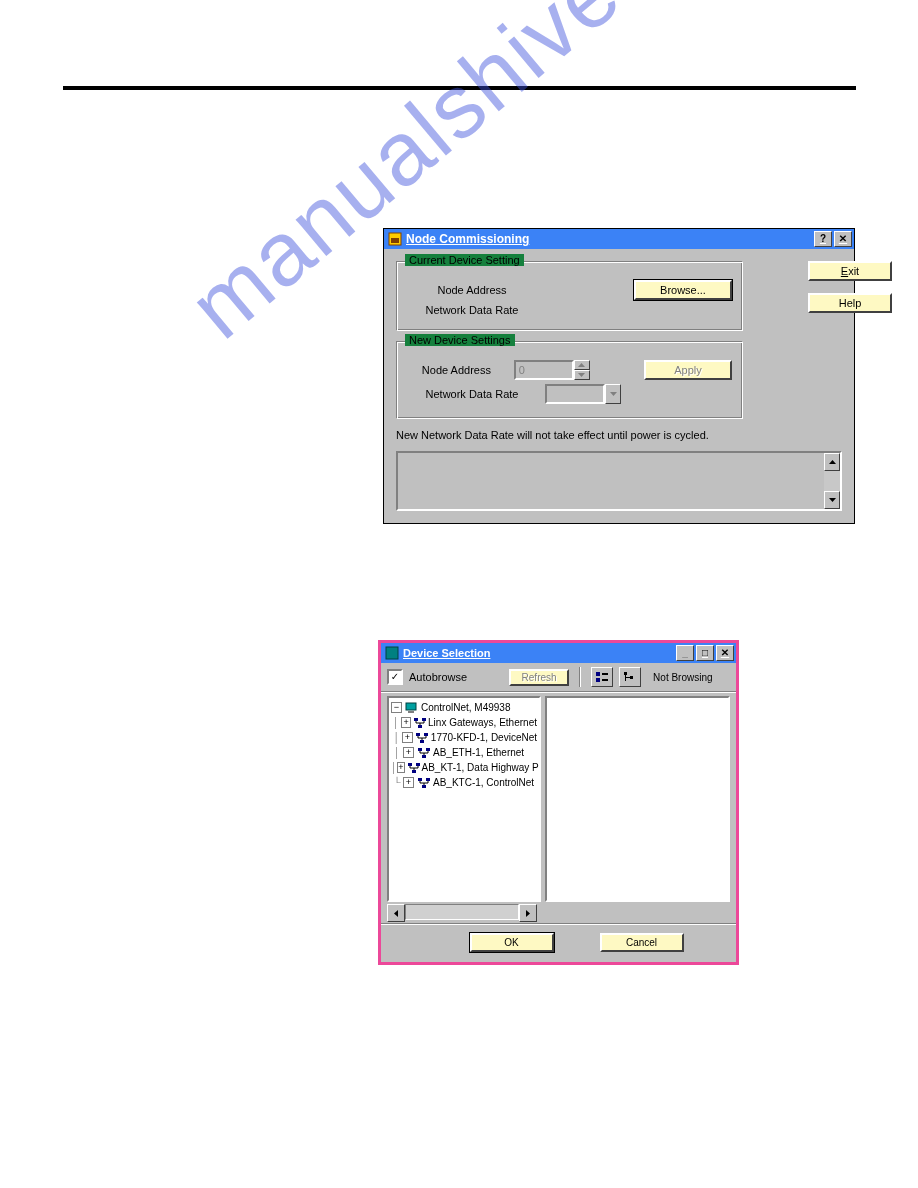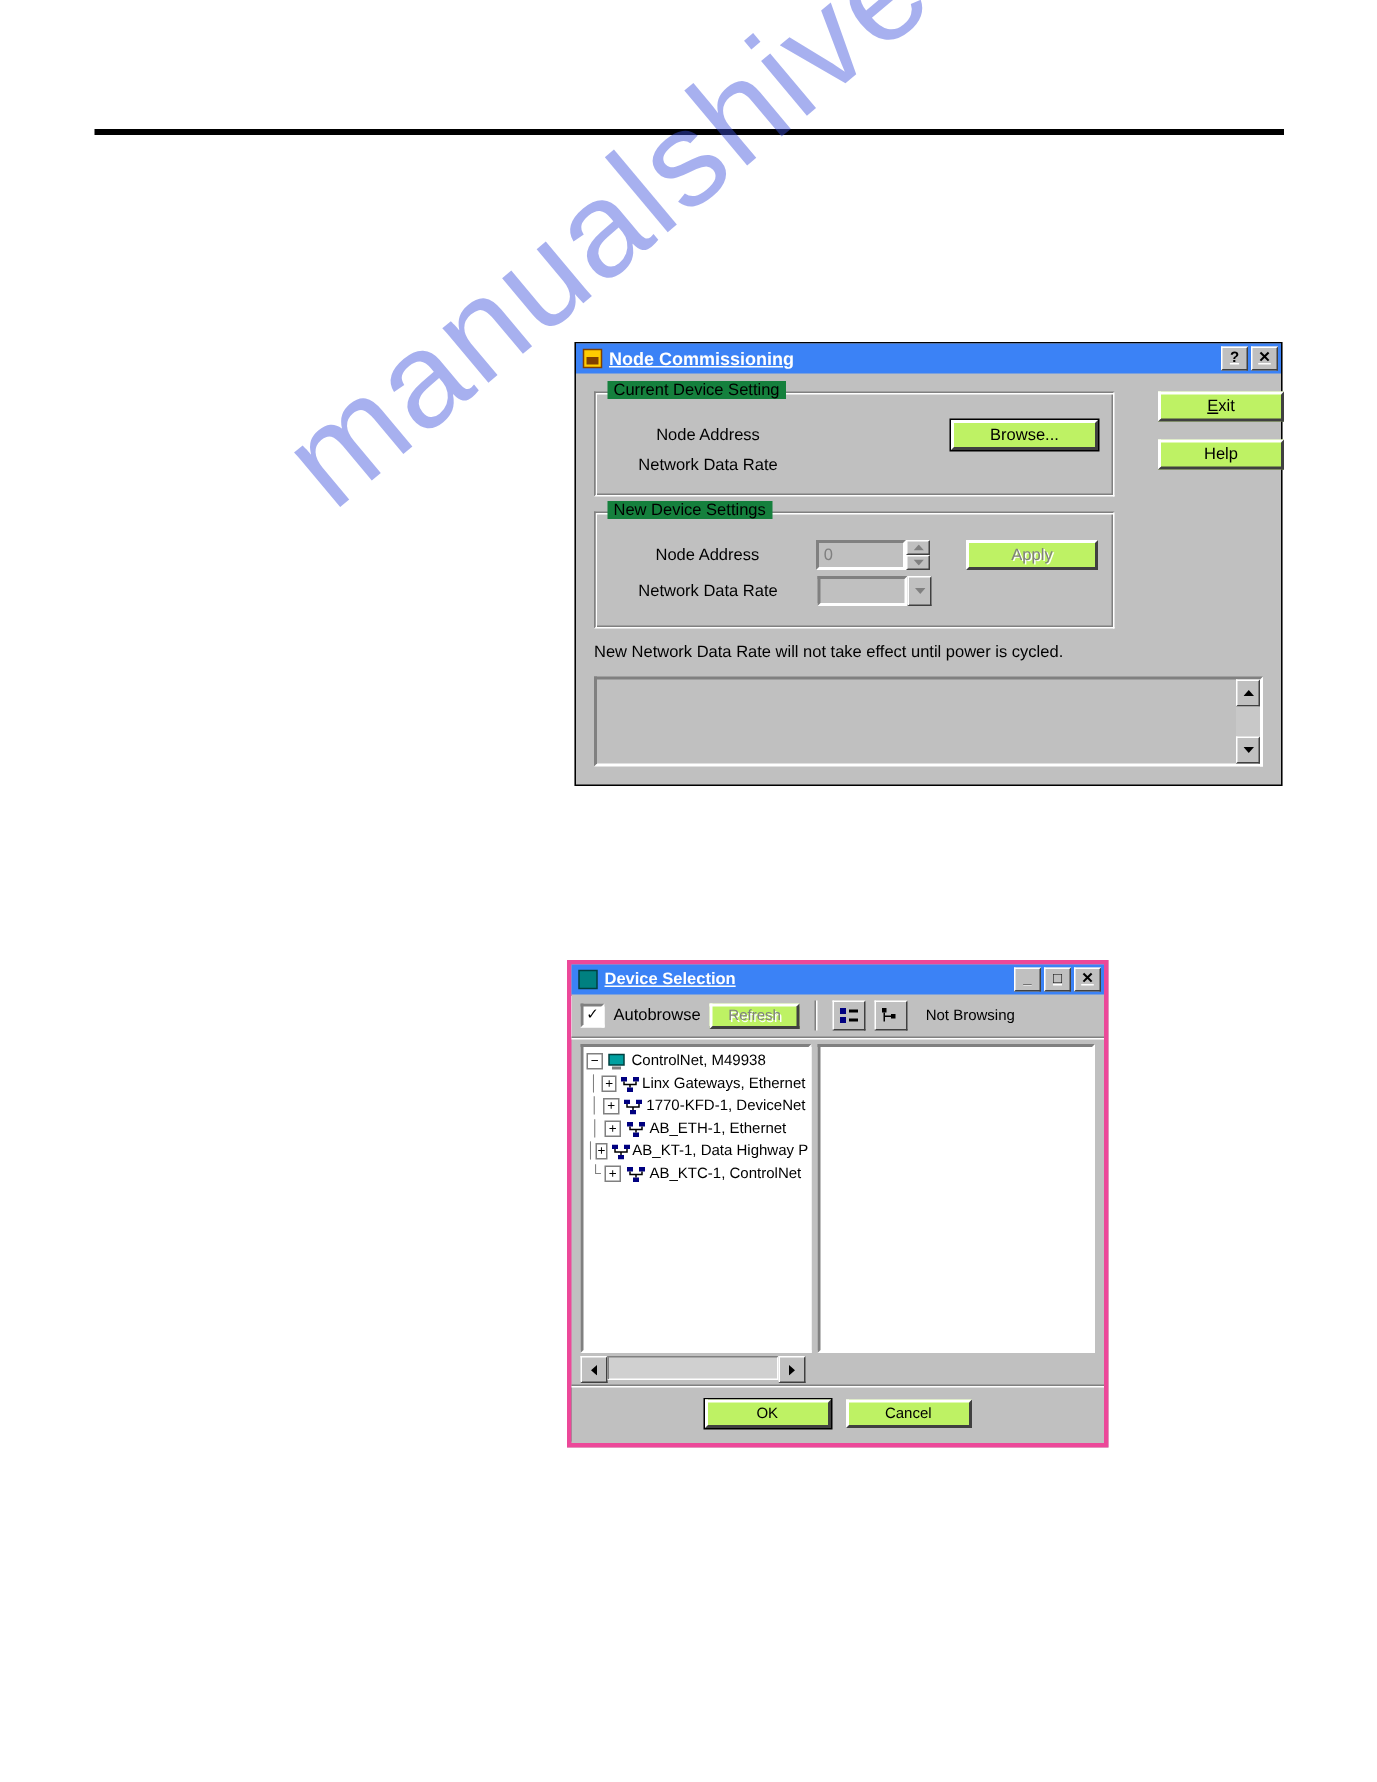--- a/index.html
+++ b/index.html
@@ -92,28 +92,29 @@
     align-items: center;
     margin: 4px 0;
   }
   .lbl {
     width: 130px;
     text-align: center;
     padding-right: 8px;
     font-size: 11px;
   }
   .win-btn {
-    background: #bef264;
+    background: #fef9c3;
     border: 2px solid;
     border-color: #fff #404040 #404040 #fff;
     padding: 2px 10px;
     font-size: 11px;
     min-width: 60px;
     text-align: center;
     cursor: default;
+    margin-left: 36px;
   }
   .win-btn.default {
     box-shadow: 0 0 0 1px #000;
   }
   .right-col {
     position: absolute;
     right: 12px;
     top: 12px;
     width: 70px;
     display: flex;

